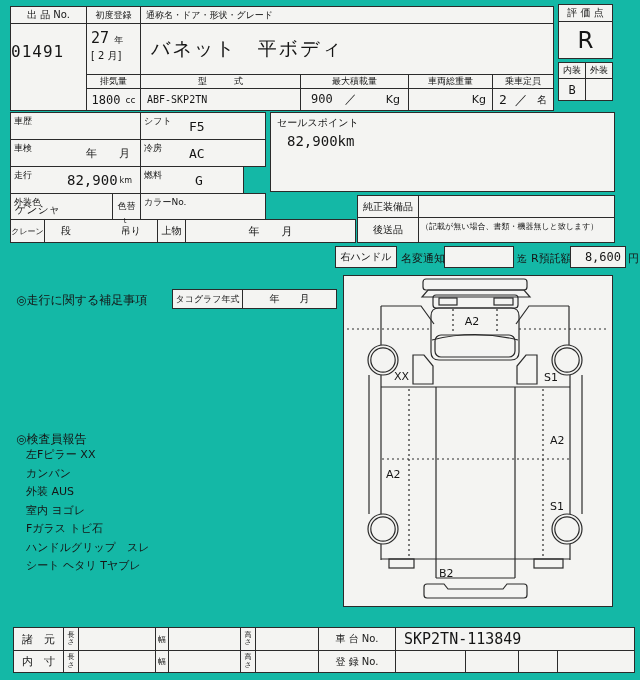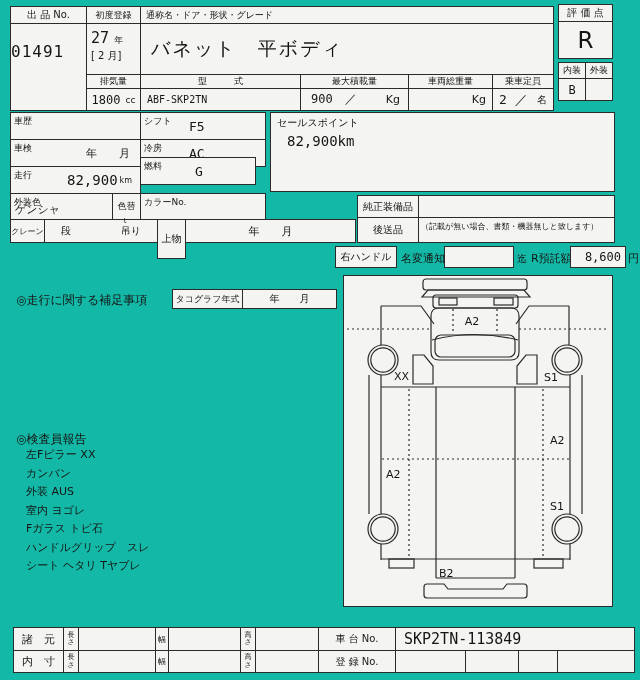--- a/index.html
+++ b/index.html
@@ -80,21 +80,21 @@
   </div>
   <div class="b cell" style="left:140px;top:139px;width:126px;height:28px">
     <span class="cl">冷房</span>
     <span class="cv num">AC</span>
   </div>
   <div class="b cell right" style="left:10px;top:166px;width:131px;height:28px;padding-right:8px">
     <span class="cl">走行</span>
     <span class="num fs14">82,900</span>
     <span class="fs8" style="margin-left:2px;">km</span>
   </div>
-  <div class="b cell" style="left:140px;top:157px;width:116px;height:28px">
+  <div class="b cell" style="left:140px;top:166px;width:104px;height:28px">
     <span class="cl">燃料</span>
     <span class="cv num" style="margin-left:54px">G</span>
   </div>
   <div class="b" style="left:10px;top:193px;width:123px;height:27px">
     <span class="cl">外装色</span>
     <div class="fs11" style="position:absolute;left:4px;bottom:2px">ゲンシャ</div>
   </div>
   <div class="b c fs9" style="left:112px;top:193px;width:29px;height:27px">色替</div>
   <div class="b" style="left:140px;top:193px;width:126px;height:27px">
     <span class="cl">カラーNo.</span>
@@ -108,21 +108,21 @@
   <div class="b c fs10" style="left:357px;top:195px;width:62px;height:23px">純正装備品</div>
   <div class="b" style="left:418px;top:195px;width:197px;height:23px"></div>
   <div class="b c fs10" style="left:357px;top:217px;width:62px;height:26px">後送品</div>
   <div class="b fs8" style="left:418px;top:217px;width:197px;height:26px;padding:3px 2px;box-sizing:border-box">（記載が無い場合、書類・機器無しと致します）</div>
 
   <div class="b c fs8" style="left:10px;top:219px;width:35px;height:24px">クレーン</div>
   <div class="b between" style="left:44px;top:219px;width:114px;height:24px;padding:0 16px">
     <span class="fs10">段</span>
     <span class="lift fs10"><span class="ton">t</span><span>吊り</span></span>
   </div>
-  <div class="b c fs10" style="left:157px;top:219px;width:29px;height:40px">上物</div>
+  <div class="b c fs10" style="left:157px;top:219px;width:29px;height:24px">上物</div>
   <div class="b c fs11" style="left:185px;top:219px;width:171px;height:24px">年　　月</div>
 
   <div class="b c fs10" style="left:335px;top:246px;width:62px;height:22px">右ハンドル</div>
   <div class="t fs11" style="left:401px;top:251px">名変通知</div>
   <div class="b" style="left:444px;top:246px;width:70px;height:22px"></div>
   <div class="t fs10" style="left:517px;top:252px">迄</div>
   <div class="t fs11" style="left:531px;top:251px">R預託額</div>
   <div class="b cell right num fs12" style="left:570px;top:246px;width:56px;height:22px;padding-right:4px">8,600</div>
   <div class="t fs11" style="left:628px;top:251px">円</div>
 

